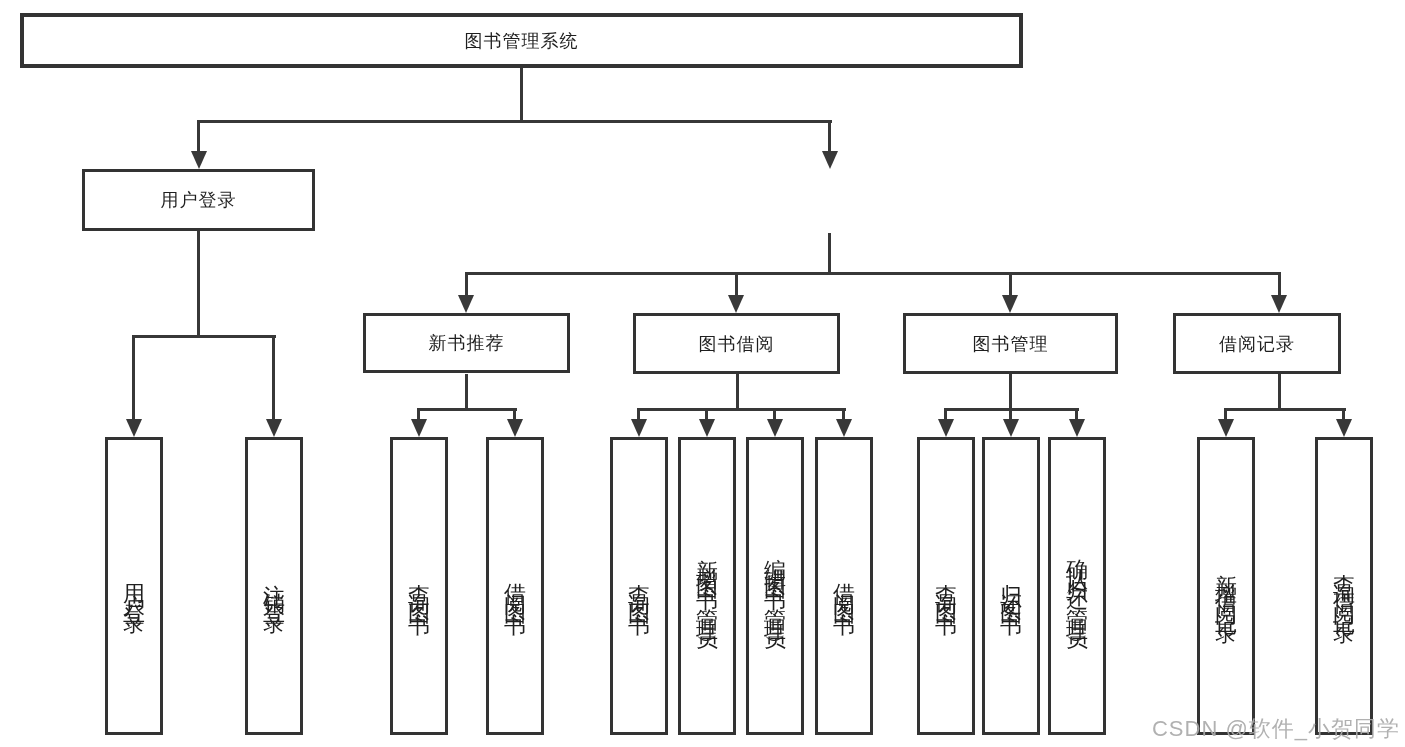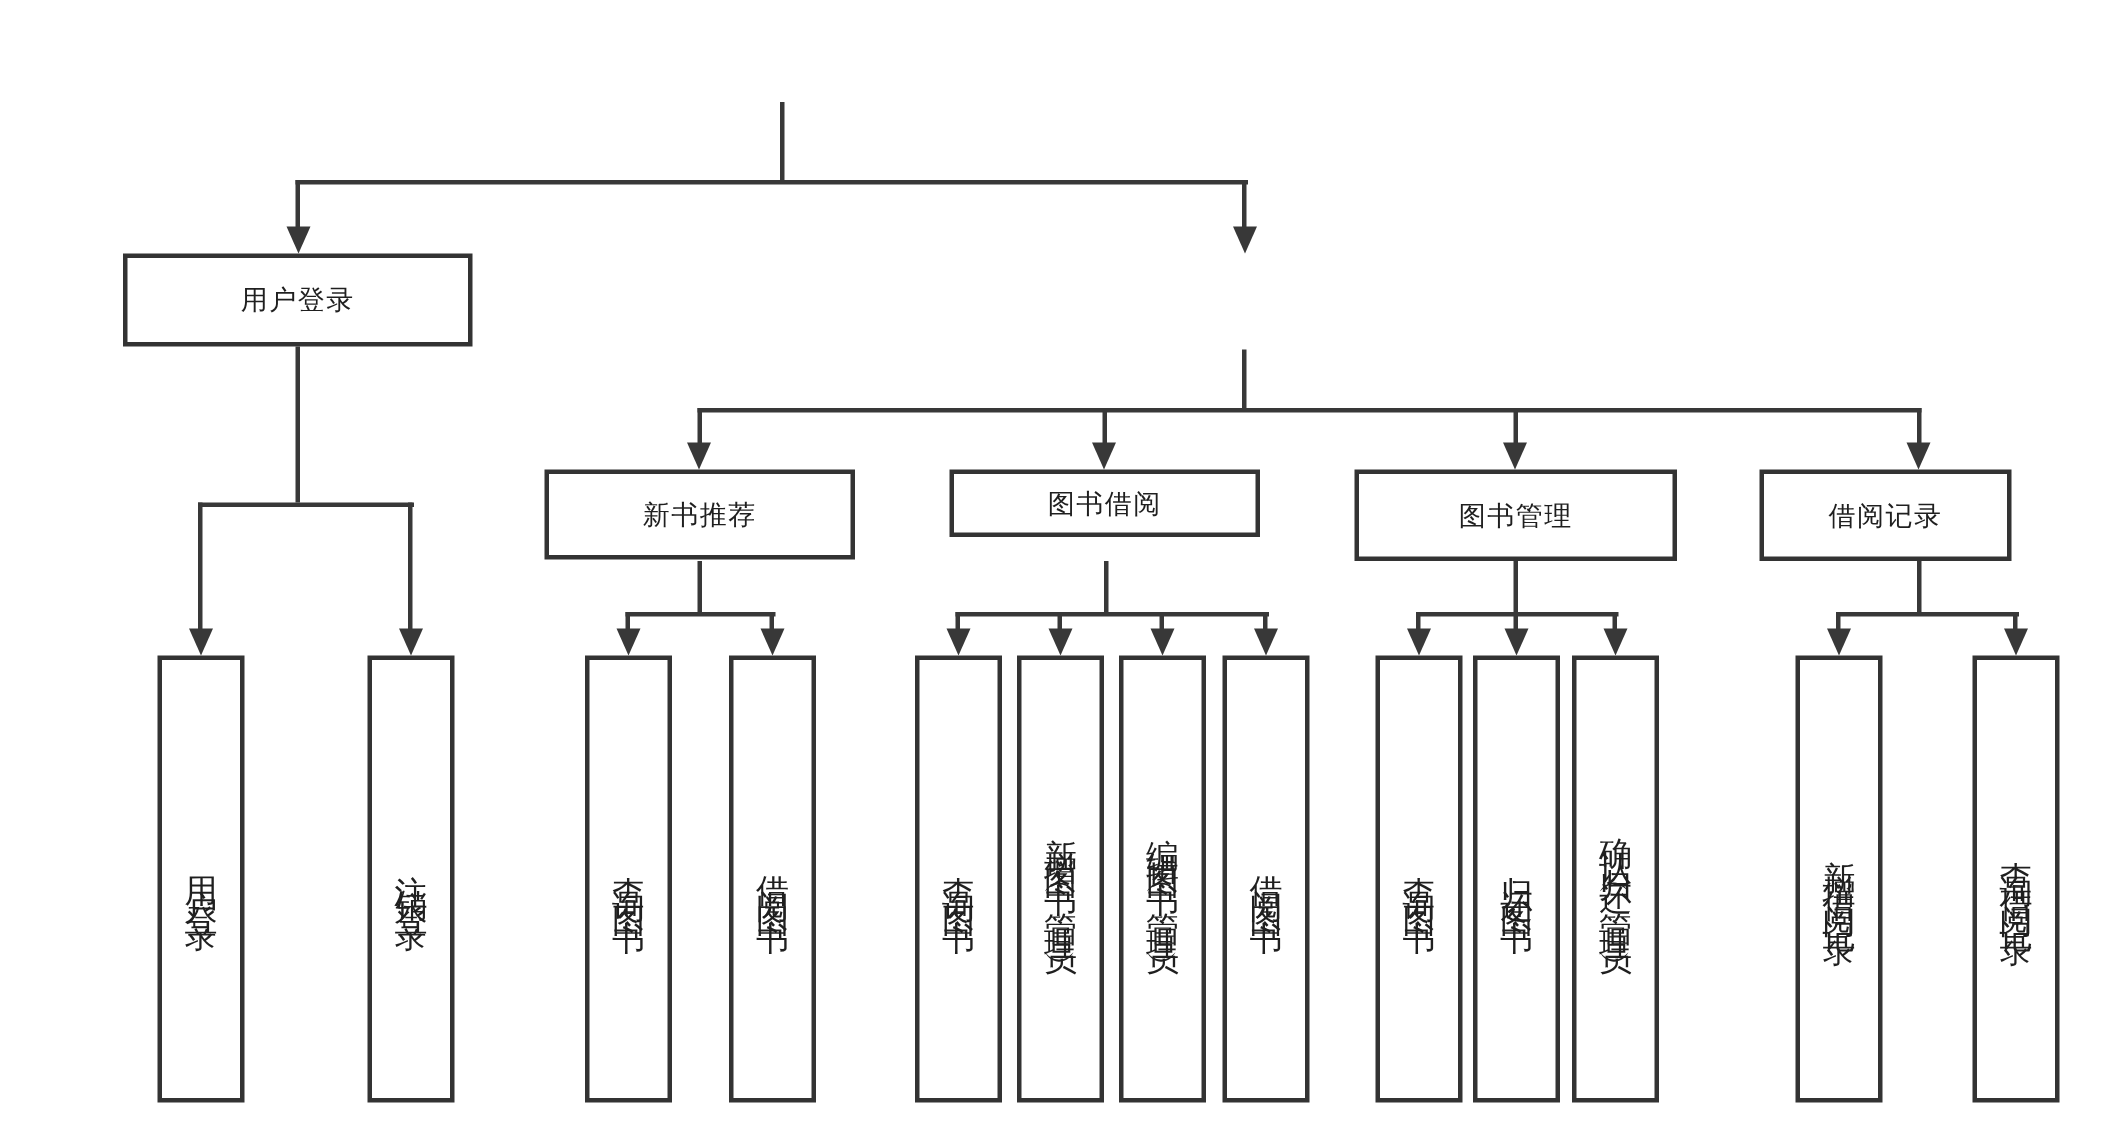--- a/index.html
+++ b/index.html
@@ -32,29 +32,32 @@
   .watermark{
     position:absolute;right:5px;bottom:3px;z-index:5;
     font-size:22px;color:#ababab;opacity:.92;letter-spacing:1px;
   }
 </style>
 </head>
 <body>
 
 <div class="canvas">
 
+  <div class="box root" style="left:20px;top:13px;width:1003px;height:55px">
+    <span>图书管理系统</span>
+  </div>
 
   <div class="box" style="left:82px;top:169px;width:233px;height:62px">
     <span>用户登录</span>
   </div>
 
   <div class="box" style="left:363px;top:313px;width:207px;height:60px">
     <span>新书推荐</span>
   </div>
-  <div class="box" style="left:633px;top:313px;width:207px;height:45px">
+  <div class="box" style="left:633px;top:313px;width:207px;height:61px">
     <span>图书借阅</span>
   </div>
   <div class="box" style="left:903px;top:313px;width:215px;height:61px">
     <span>图书管理</span>
   </div>
   <div class="box" style="left:1173px;top:313px;width:168px;height:61px">
     <span>借阅记录</span>
   </div>
 
   <div class="leaf" style="left:105px">
@@ -156,13 +159,14 @@
     <div class="ah" style="left:1069px;top:419px"></div>
 
     <div class="v" style="left:1278px;top:374px;height:36px"></div>
     <div class="h" style="left:1224px;top:408px;width:122px"></div>
     <div class="v" style="left:1224px;top:408px;height:14px"></div>
     <div class="ah" style="left:1218px;top:419px"></div>
     <div class="v" style="left:1342px;top:408px;height:14px"></div>
     <div class="ah" style="left:1336px;top:419px"></div>
   </div>
 
+  <div class="watermark">CSDN @软件_小贺同学</div>
 </div>
 
 </body></html>

